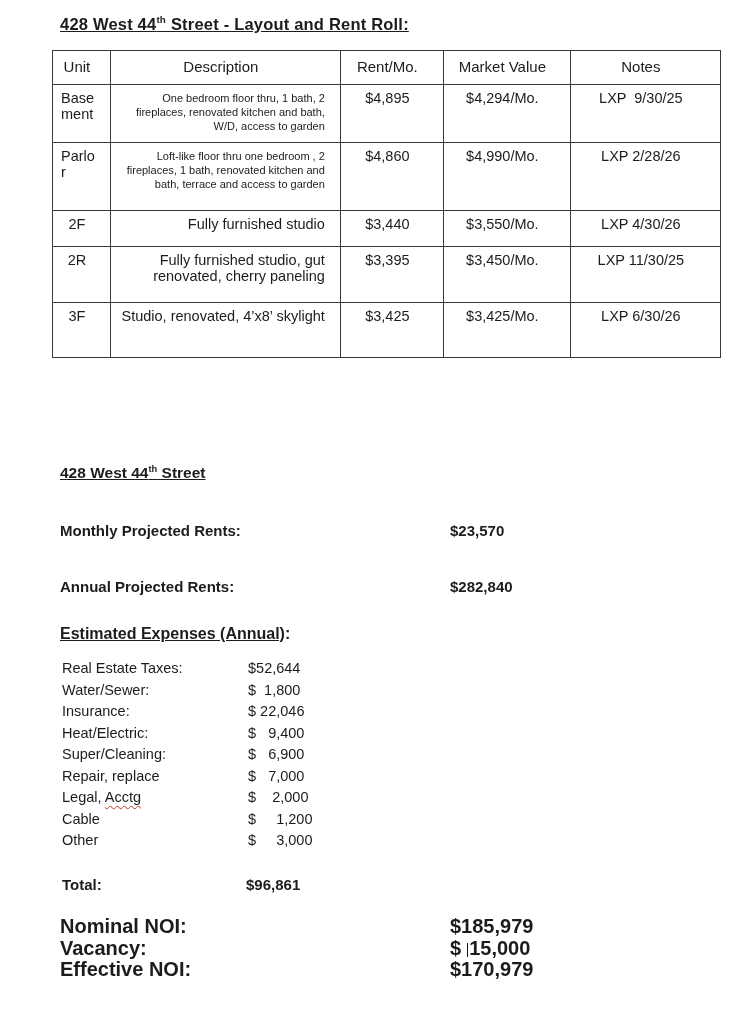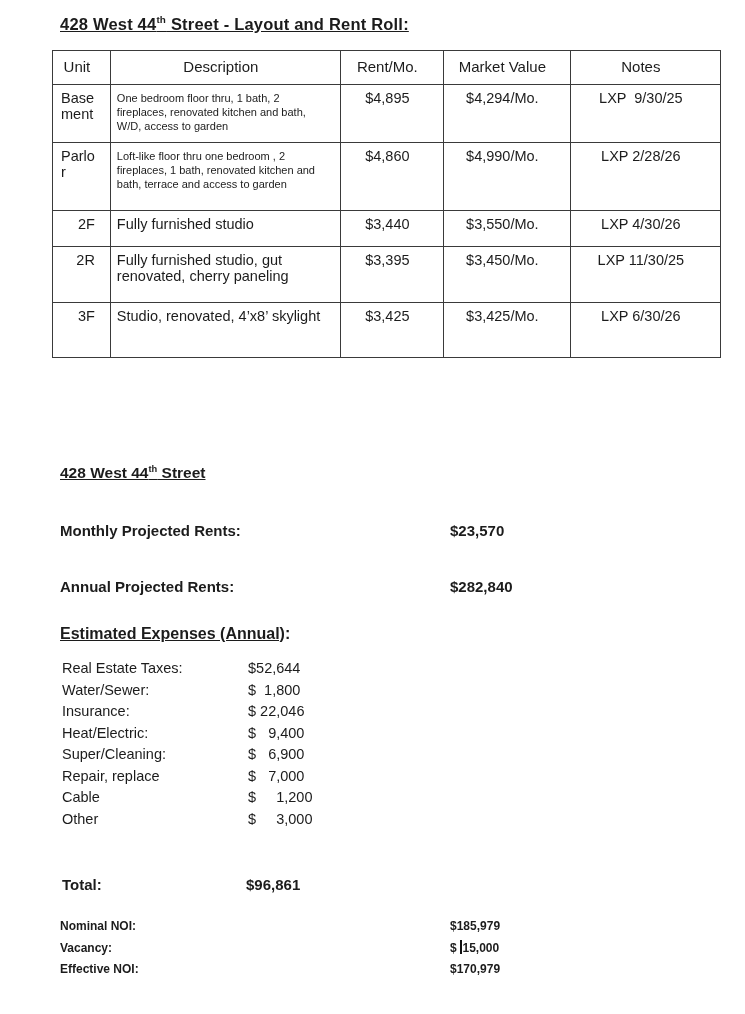--- a/index.html
+++ b/index.html
@@ -28,23 +28,23 @@
     table-layout:fixed;
   }
   table.rent th, table.rent td{
     border:1.6px solid #3a3a3a;
     vertical-align:top;
     padding:5px 15px 4px 6px;
     font-size:14.5px;
     font-weight:normal;
   }
   table.rent th{text-align:center;font-size:15px;padding-top:7px;}
-  td.unit{text-align:right;white-space:pre-line;}
+  td.unit{text-align:center;white-space:pre-line;}
   td.unit.left{text-align:left;padding-left:8px;}
-  td.desc{text-align:left;padding-left:9px;padding-right:8px;}
+  td.desc{text-align:right;padding-left:9px;padding-right:8px;}
   td.desc.small{font-size:11px;line-height:14px;padding-top:6px;}
   td.money, td.note{text-align:center;white-space:pre-wrap;}
   td.note.left{text-align:left;padding-left:8px;}
 
   
   .heading2{
     left:60px;top:464px;
     font-size:15.5px;font-weight:bold;
     text-decoration:underline;
   }
@@ -61,21 +61,21 @@
   .exp-value{white-space:pre;}
   .squiggle{
     text-decoration:underline;
     text-decoration-style:wavy;
     text-decoration-color:#c4372a;
     text-decoration-thickness:1px;
     text-underline-offset:3px;
   }
   .total-row{left:62px;top:876px;font-size:15px;font-weight:bold;}
   .total-row .exp-label{width:184px;}
-  .noi-block{left:60px;top:916px;font-size:12px;font-weight:bold;width:560px;}
+  .noi-block{left:60px;top:916px;font-size:20px;font-weight:bold;width:560px;}
   .noi-row{height:21.5px;line-height:21.5px;position:relative;}
   .noi-label{display:inline-block;width:390px;}
   .noi-value{white-space:pre;}
   .caret{
     display:inline-block;width:1.5px;height:14px;
     background:#111;vertical-align:-2px;margin-right:1px;
   }
 </style>
 </head>
 <body>
@@ -166,20 +166,23 @@
     <div class="exp-row">
       <span class="exp-label">Heat/Electric:</span><span class="exp-value">$   9,400</span>
     </div>
     <div class="exp-row">
       <span class="exp-label">Super/Cleaning:</span><span class="exp-value">$   6,900</span>
     </div>
     <div class="exp-row">
       <span class="exp-label">Repair, replace</span><span class="exp-value">$   7,000</span>
     </div>
     <div class="exp-row">
+      <span class="exp-label"><span>Legal, </span><span class="squiggle">Acctg</span></span><span class="exp-value">$    2,000</span>
+    </div>
+    <div class="exp-row">
       <span class="exp-label">Cable</span><span class="exp-value">$     1,200</span>
     </div>
     <div class="exp-row">
       <span class="exp-label">Other</span><span class="exp-value">$     3,000</span>
     </div>
   </div>
 
   <div class="abs total-row">
     <span class="exp-label">Total:</span><span class="exp-value">$96,861</span>
   </div>

